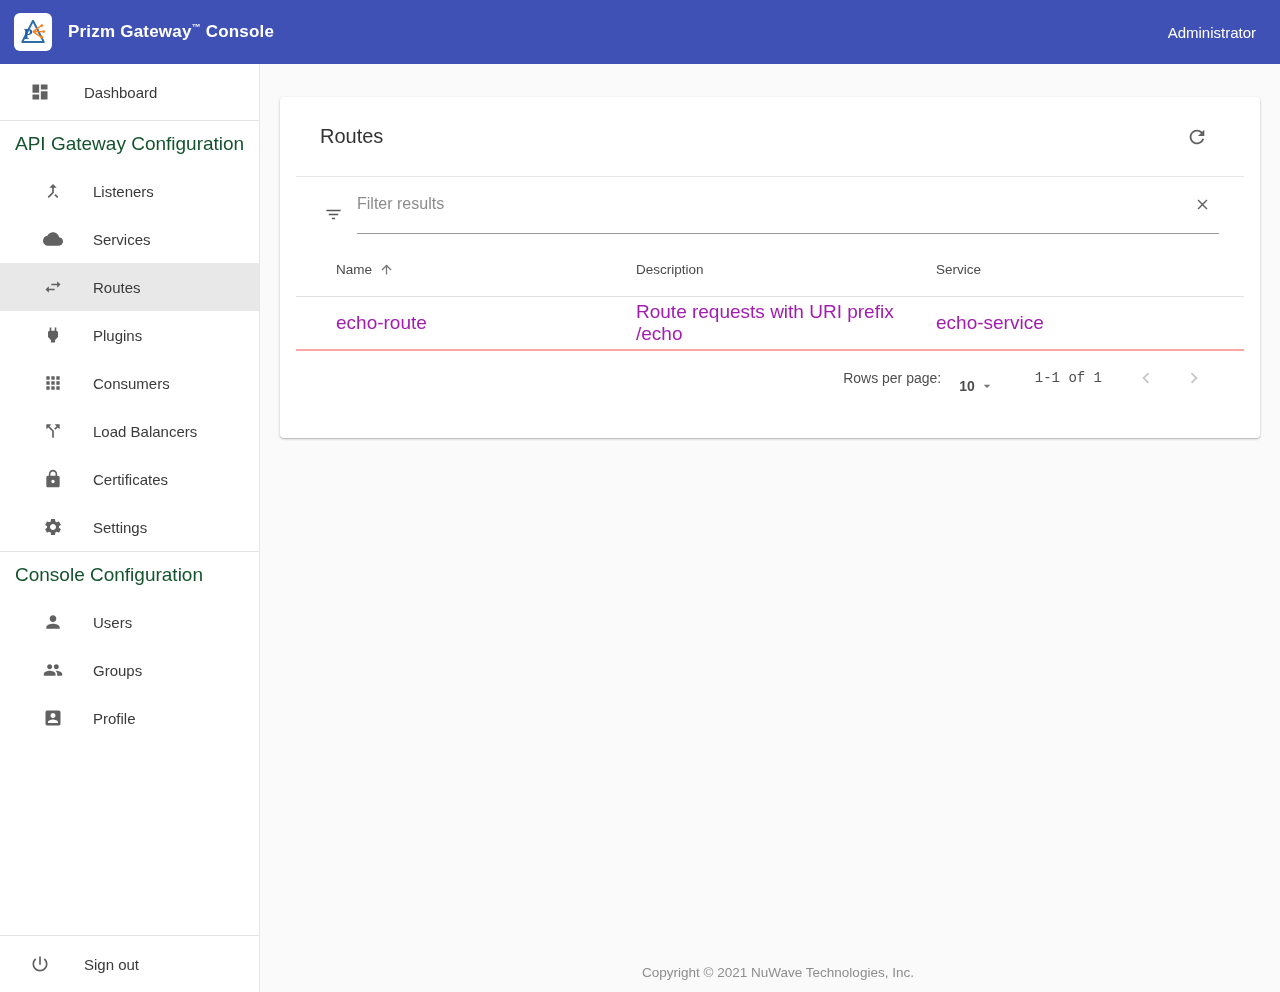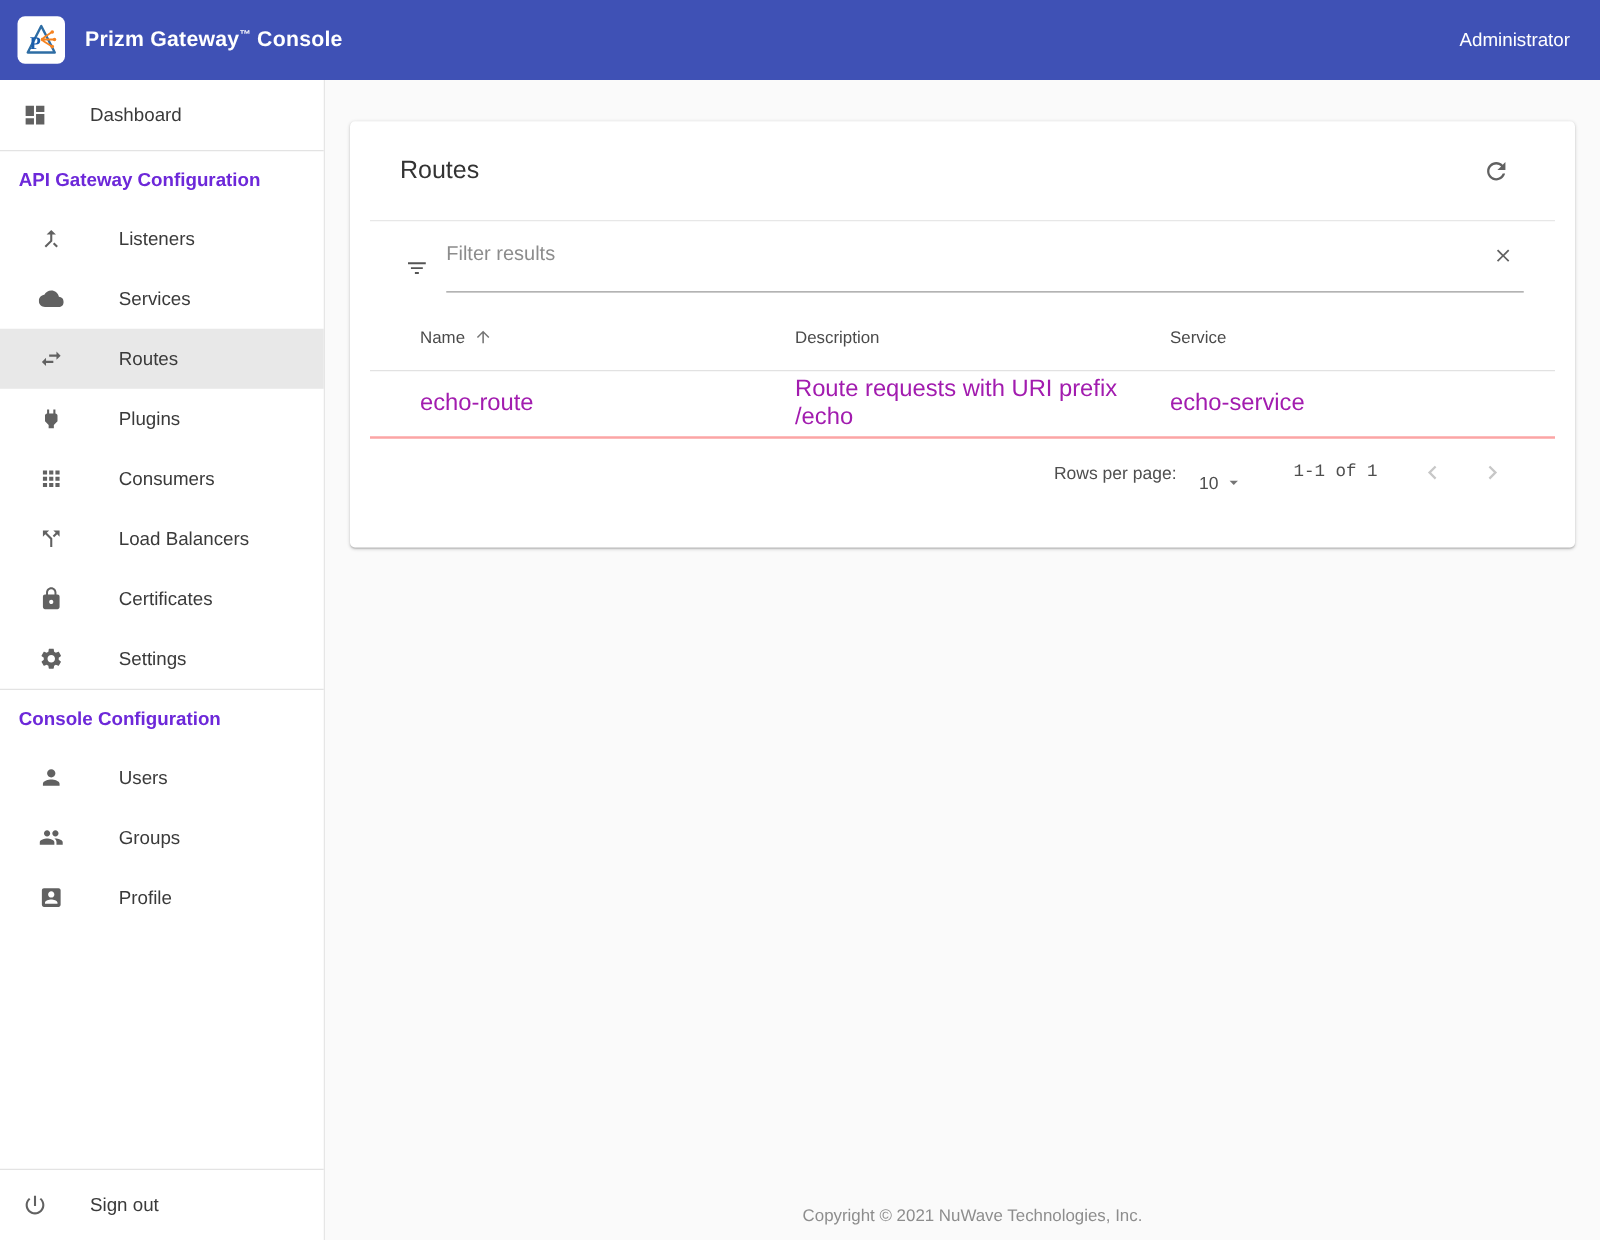--- a/index.html
+++ b/index.html
@@ -18,31 +18,31 @@
   .user-name { color:#fff; font-size:15px; font-weight:normal; cursor:pointer; }
 
   
   .body { flex:1; display:flex; min-height:0; }
   nav.sidebar { width:260px; background:#fff; border-right:1px solid #e6e6e6;
     display:flex; flex-direction:column; flex:none; }
   main { flex:1; position:relative; background:#fafafa; min-width:0; }
 
   
   .nav-item { display:flex; align-items:center; height:48px; cursor:pointer;
-    color:#3a3a3a; font-size:15px; flex:none; }
+    color:#3a3a3a; font-size:15px; flex:none;padding-left:12px; }
   .nav-item .icn { width:20px; height:20px; margin:0 0 0 31px; flex:none;
     display:flex; align-items:center; }
-  .nav-item .lbl { margin-left:44px; }
+  .nav-item .lbl { margin-left:30px; }
   .nav-item.lvl0 { height:56px; }
   .nav-item.lvl0 .icn { margin-left:18px; }
   .nav-item.lvl0 .lbl { margin-left:34px; }
   .nav-item.active { background:#e8e8e8; }
   .icn svg { width:20px; height:20px; fill:#616161; }
   .section-label { height:46px; display:flex; align-items:center; padding-left:15px;
-    color:#6d28d9; font-size:15px; flex:none;font-weight:bold; }
+    color:#14532d; font-size:19px; flex:none; }
   .s-divider { border-top:1px solid #e3e3e3; flex:none; }
   .v-spacer { flex:1; }
   .signout { height:57px;text-align:center; }
 
   
   .card { position:absolute; left:20px; right:20px; top:33px; background:#fff;
     border-radius:4px; box-shadow:0 1px 3px rgba(0,0,0,.2), 0 1px 1px rgba(0,0,0,.12);
     padding-bottom:33px; }
   .card-header { height:79px; display:flex; align-items:center;
     padding:0 52px 0 40px; }
@@ -69,21 +69,21 @@
   th { text-align:left; font-weight:normal; font-size:13.5px; color:#4a4a4a;
     height:52px; border-bottom:1px solid #e2e2e2; padding-left:40px; cursor:pointer; }
   th .sort-arrow svg { width:15px; height:15px; fill:#757575;
     vertical-align:-3px; margin-left:7px; }
   td { font-size:19px; color:#a21caf; height:54px;
     border-bottom:2px solid #fca5a5; padding-left:40px; }
   col.c1 { width:300px; } col.c2 { width:300px; }
 
   .pagination { height:54px; display:flex; align-items:center; justify-content:flex-end;
     padding-right:54px; font-size:14px; color:#4e4e4e; }
-  .rpp-select { display:flex; align-items:center; margin:16px 40px 0 18px; cursor:pointer; }
+  .rpp-select { display:flex; align-items:center; margin:16px 40px 0 18px; cursor:pointer;font-weight:bold; }
   .rpp-select svg { width:16px; height:16px; fill:#757575; margin-left:4px; }
   .range { margin-right:32px;font-family:Liberation Mono, monospace; }
   .pg-btn { background:none; border:none; padding:0; width:24px; height:24px;
     display:flex; align-items:center; justify-content:center; }
   .pg-btn + .pg-btn { margin-left:24px; }
   .pg-btn svg { width:22px; height:22px; fill:#c7c7c7; }
 
   .footer { position:absolute; bottom:12px; left:16px; right:0; text-align:center;
     font-size:13.5px; color:#8d8d8d; }
 </style>

